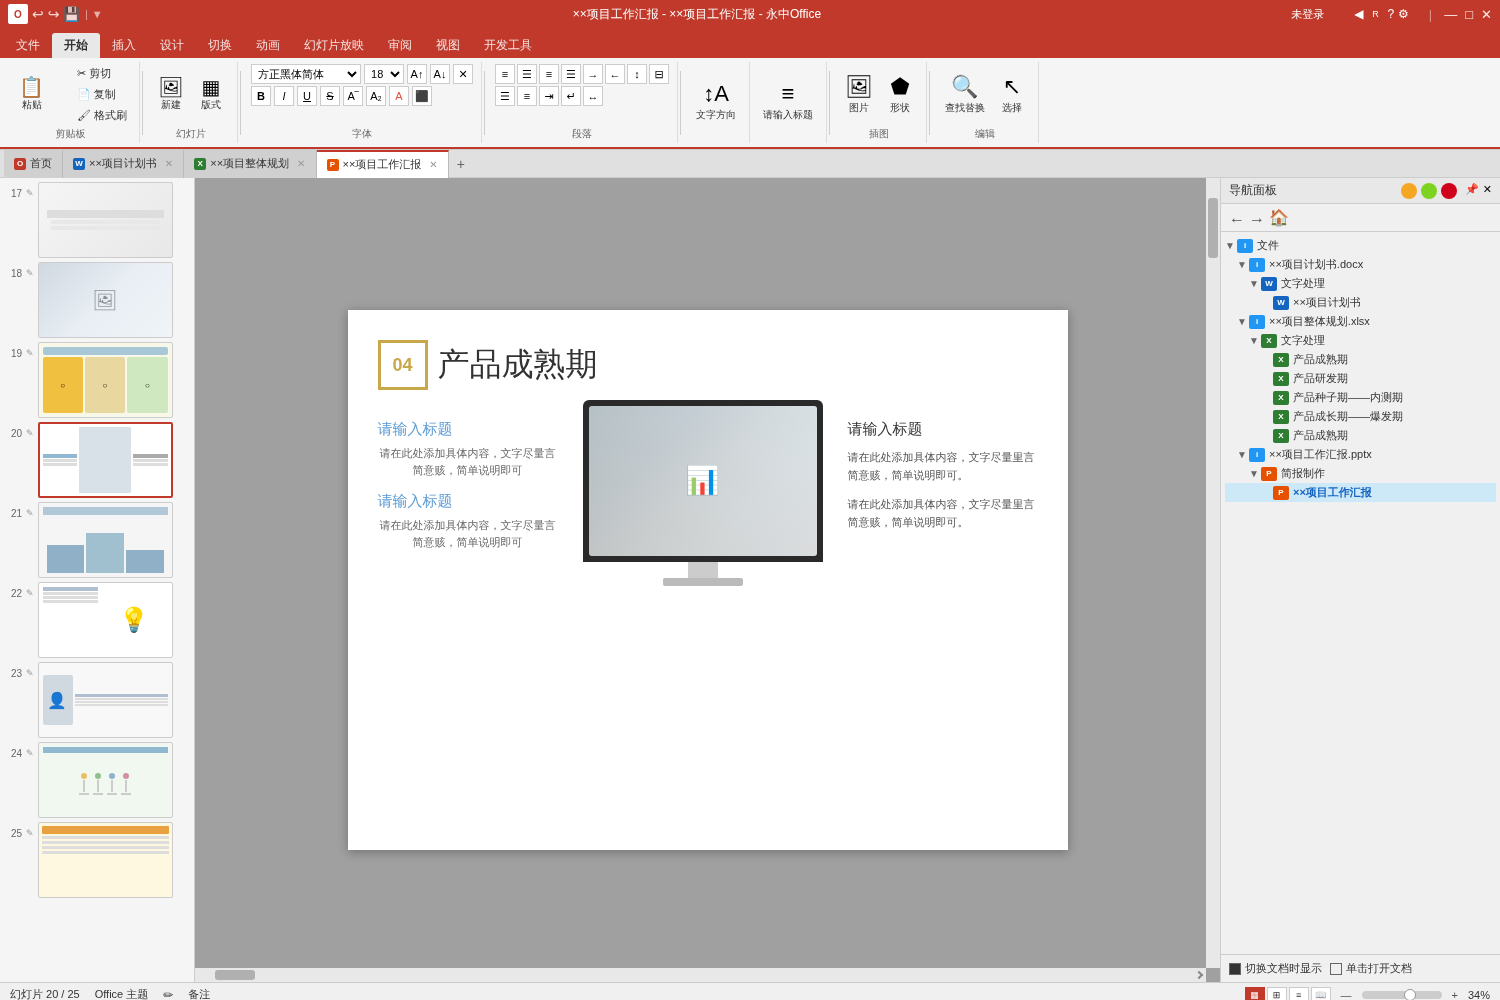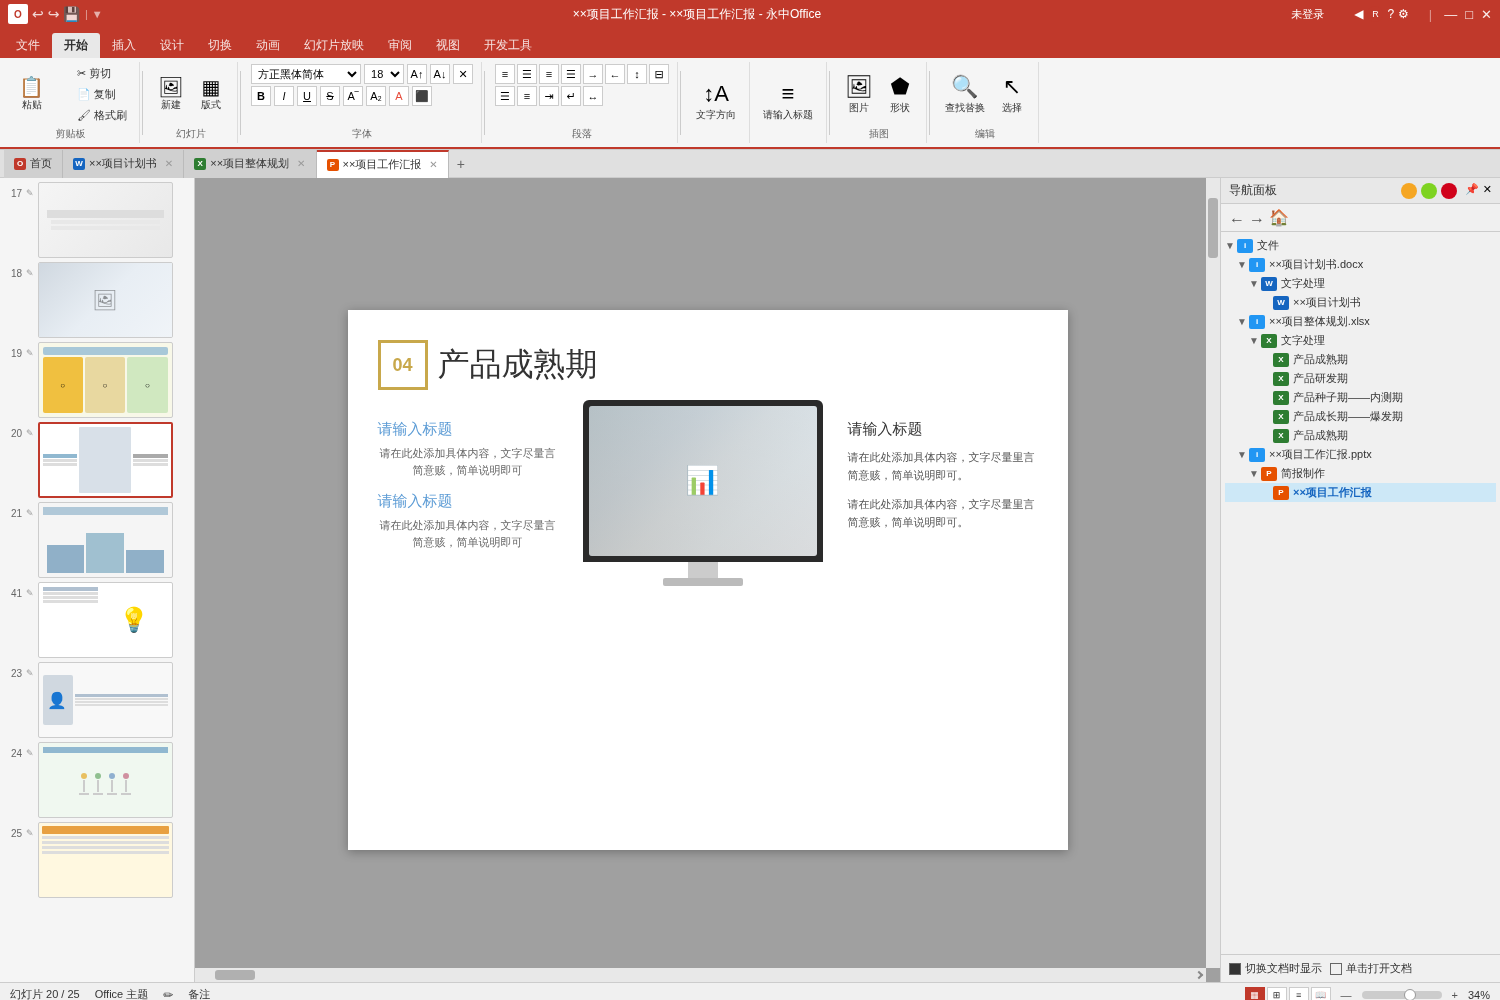--- a/index.html
+++ b/index.html
@@ -404,21 +404,21 @@
           <div style="flex:1;display:flex;align-items:flex-end;gap:2px;padding:0 4px;">
             <div style="flex:1;height:50%;background:#90b0c8;"></div>
             <div style="flex:1;height:70%;background:#a0c0d0;"></div>
             <div style="flex:1;height:40%;background:#90b0c8;"></div>
           </div>
         </div>
       </div>
     </div>
 
     <div class="slide-thumb">
-      <span class="slide-num">41</span>
+      <span class="slide-num">22</span>
       <span class="slide-edit-icon">✎</span>
       <div class="slide-img slide-22" style="padding:4px;">
         <div style="display:flex;height:100%;gap:3px;">
           <div style="flex:1;display:flex;flex-direction:column;gap:1px;">
             <div style="height:4px;background:#b0c0d0;"></div>
             <div style="height:3px;background:#ddd;"></div>
             <div style="height:3px;background:#ddd;"></div>
             <div style="height:3px;background:#ddd;"></div>
           </div>
           <div style="flex:1.2;display:flex;align-items:center;justify-content:center;font-size:24px;">💡</div>

